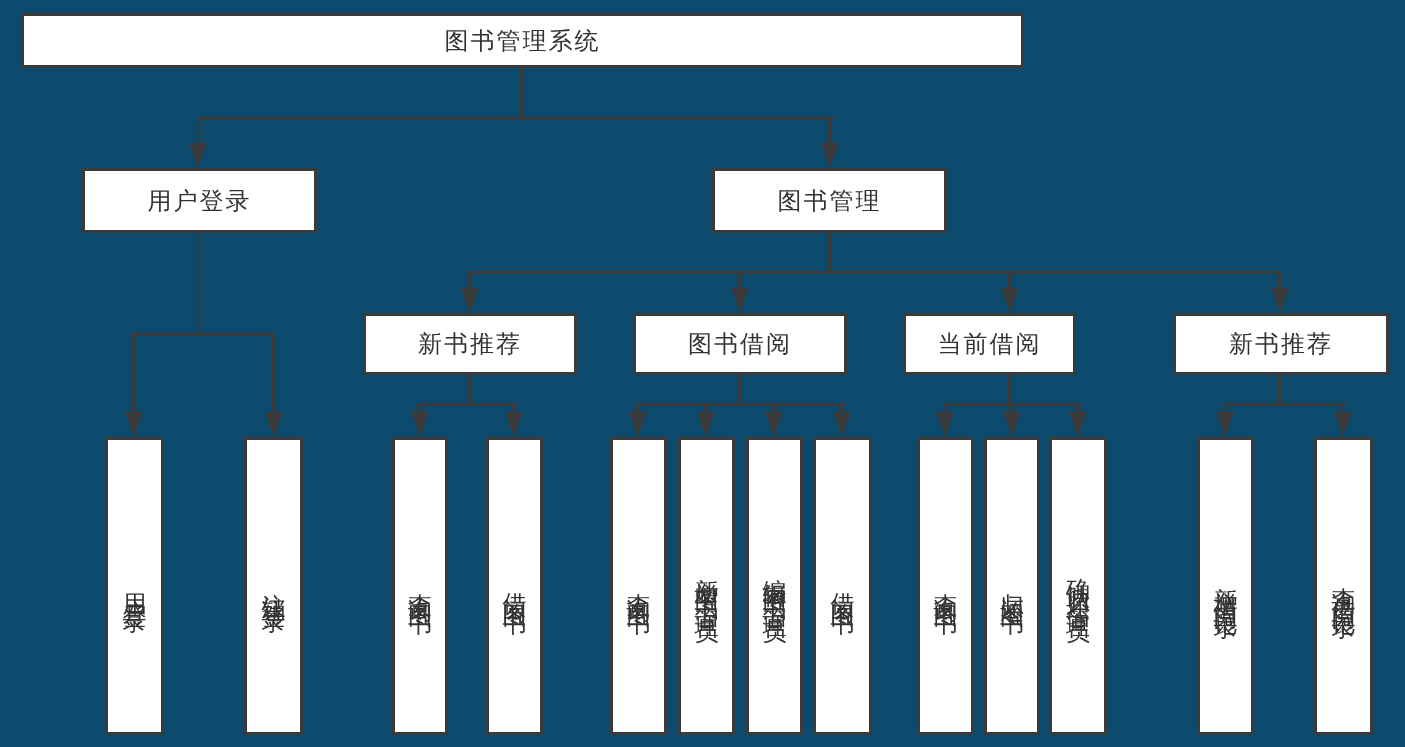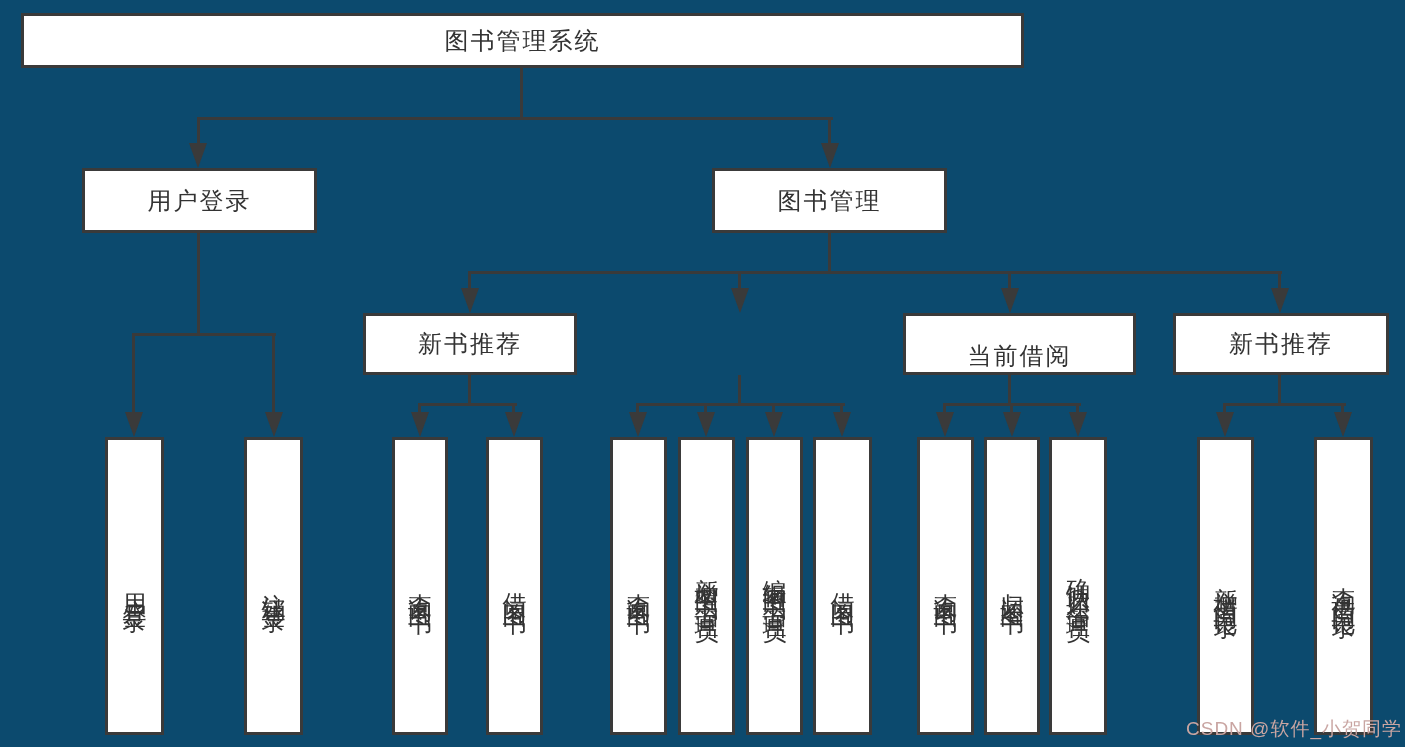--- a/index.html
+++ b/index.html
@@ -103,21 +103,24 @@
   <div class="box" style="left:82px;top:168px;width:235px;height:65px;">
     <span class="hlabel">用户登录</span>
   </div>
   <div class="box" style="left:363px;top:313px;width:214px;height:62px;">
     <span class="hlabel">新书推荐</span>
   </div>
 
   <div class="box" style="left:712px;top:168px;width:235px;height:65px;">
     <span class="hlabel">图书管理</span>
   </div>
-  <div class="box" style="left:903px;top:313px;width:233px;height:62px;align-items:flex-end;">
+  <div class="box" style="left:633px;top:313px;width:214px;height:62px;">
+    <span class="hlabel">图书借阅</span>
+  </div>
+  <div class="box" style="left:903px;top:313px;width:173px;height:62px;">
     <span class="hlabel">当前借阅</span>
   </div>
   <div class="box" style="left:1173px;top:313px;width:216px;height:62px;">
     <span class="hlabel">新书推荐</span>
   </div>
 
   <div class="box" style="left:105px;top:437px;width:59px;height:298px;">
     <span class="vlabel">用户登录</span>
   </div>
   <div class="box" style="left:244px;top:437px;width:59px;height:298px;">
@@ -154,15 +157,14 @@
     <span class="vlabel">确认归还（管理员）</span>
   </div>
 
   <div class="box" style="left:1197px;top:437px;width:57px;height:298px;">
     <span class="vlabel">新增借阅记录</span>
   </div>
   <div class="box" style="left:1314px;top:437px;width:59px;height:298px;">
     <span class="vlabel">查询借阅记录</span>
   </div>
 
-  <div class="watermark">CSDN @软件_小贺同学</div>
 
 </div>
 
 </body></html>

